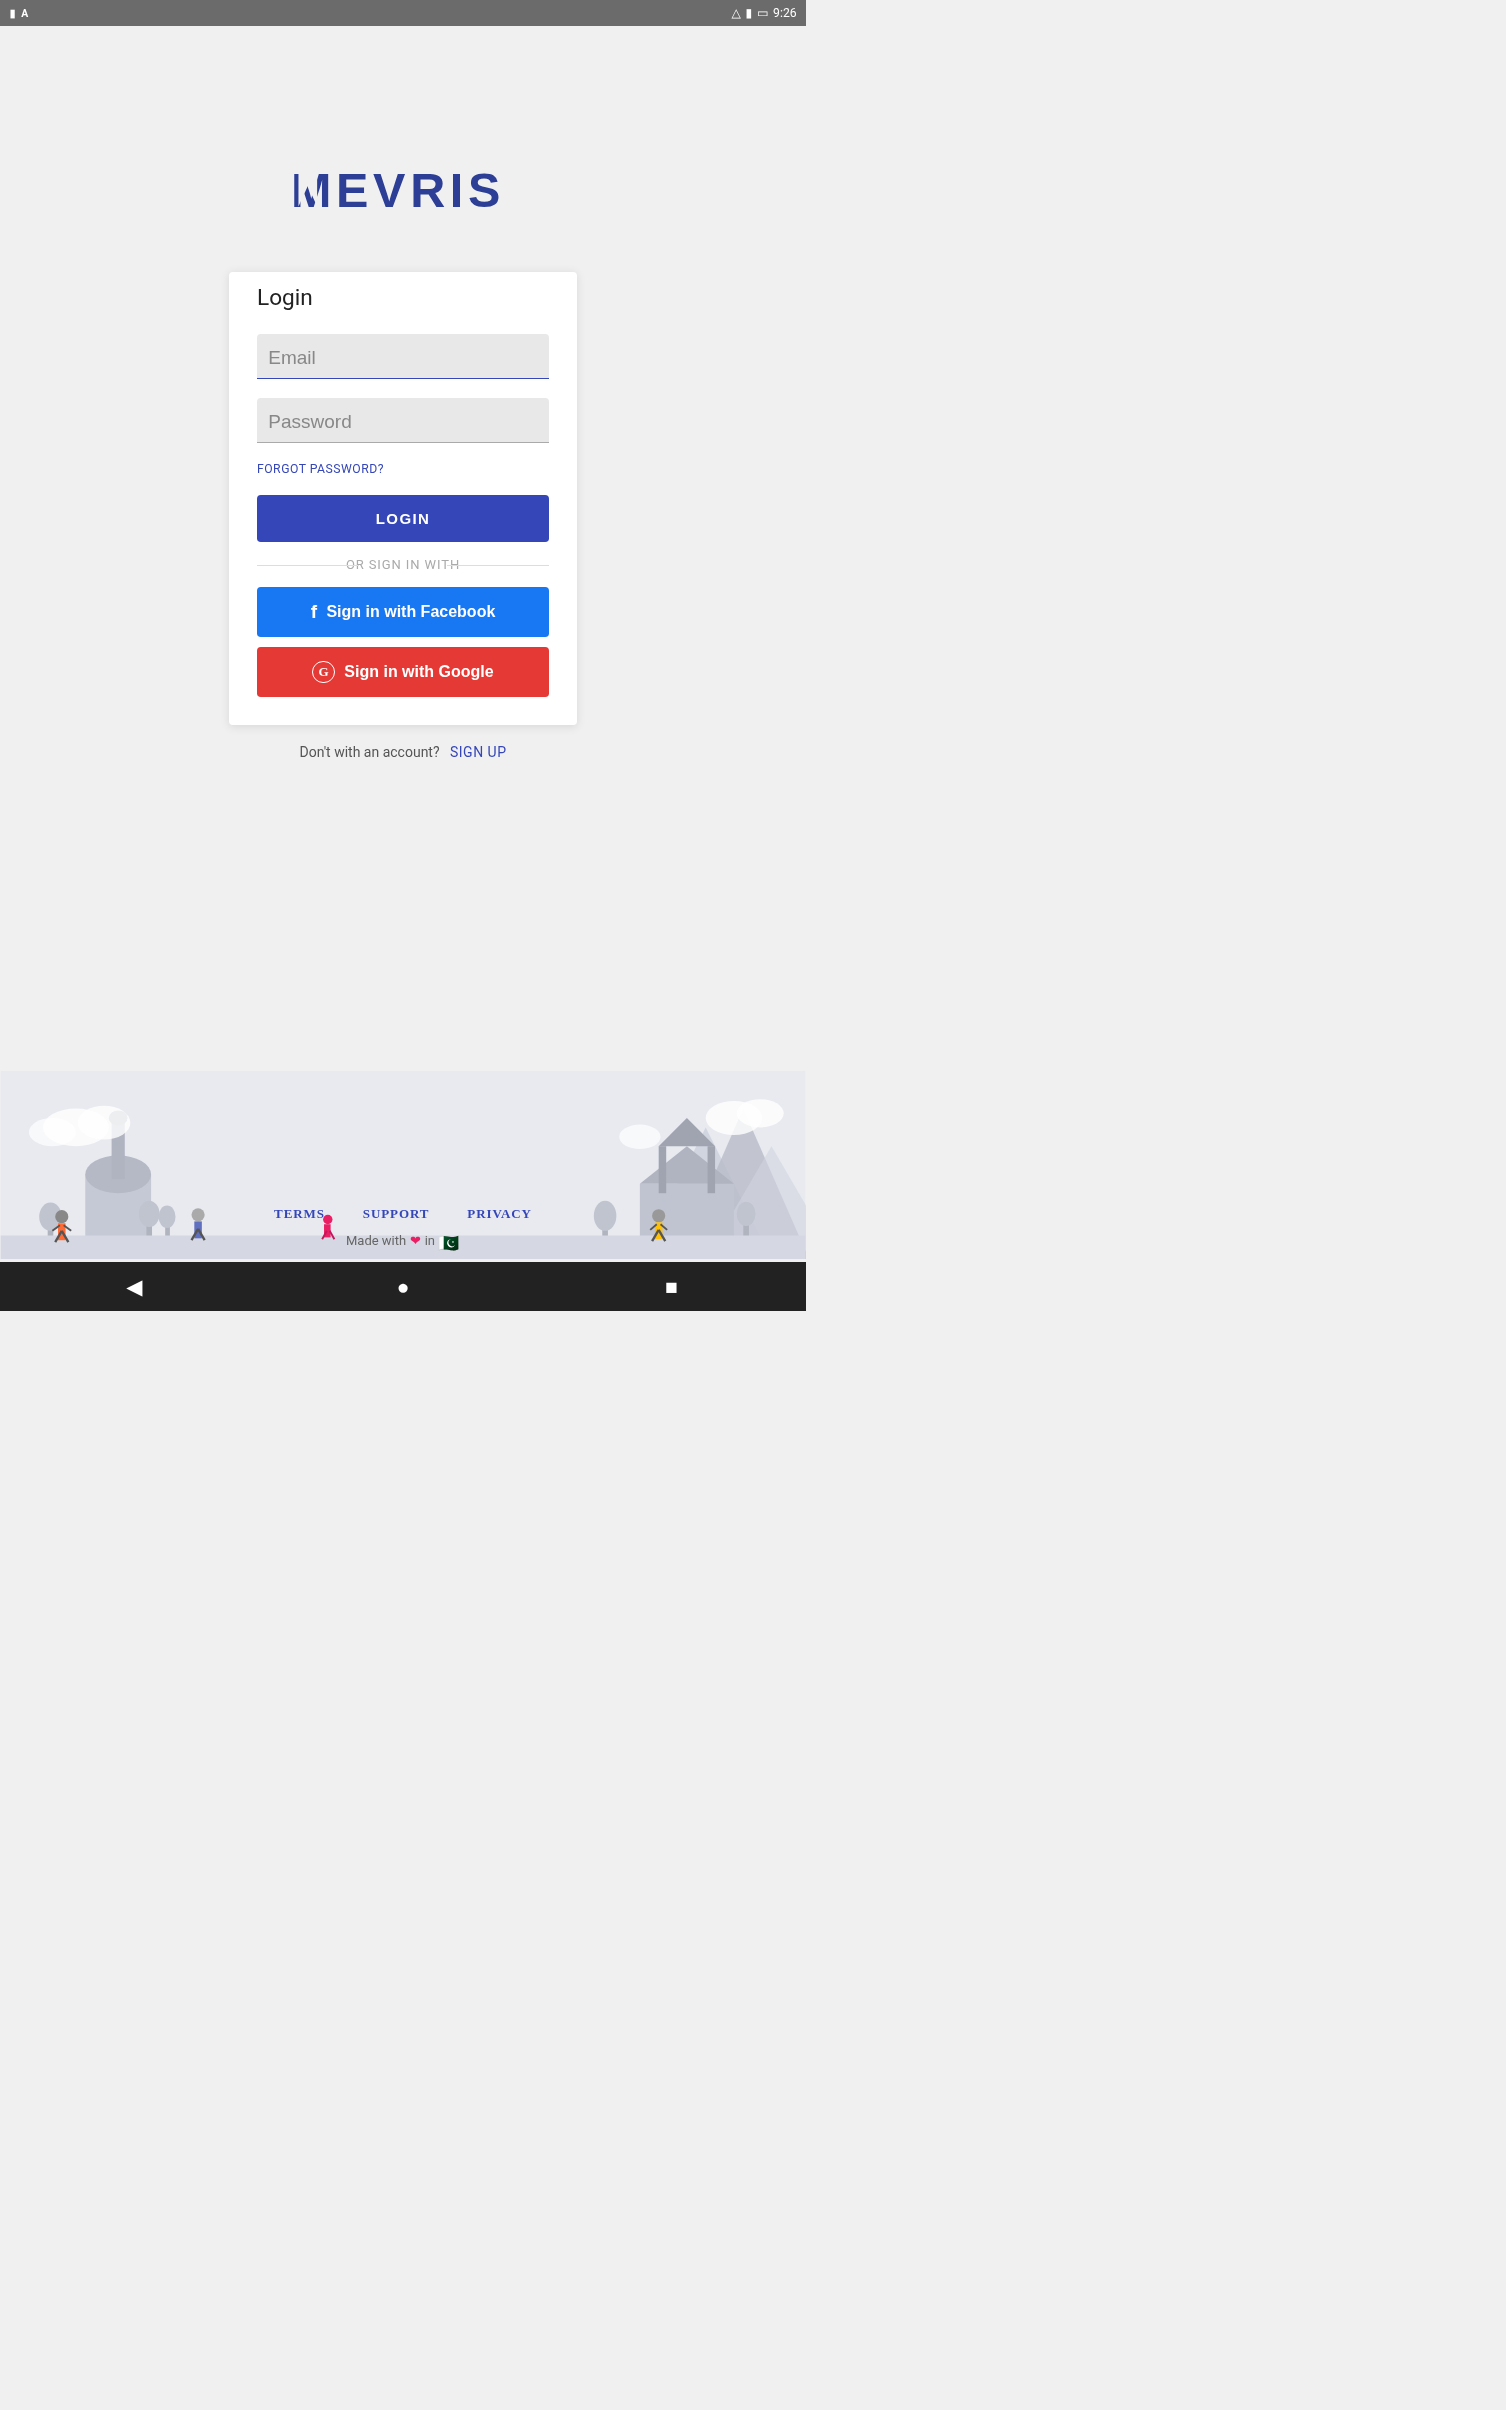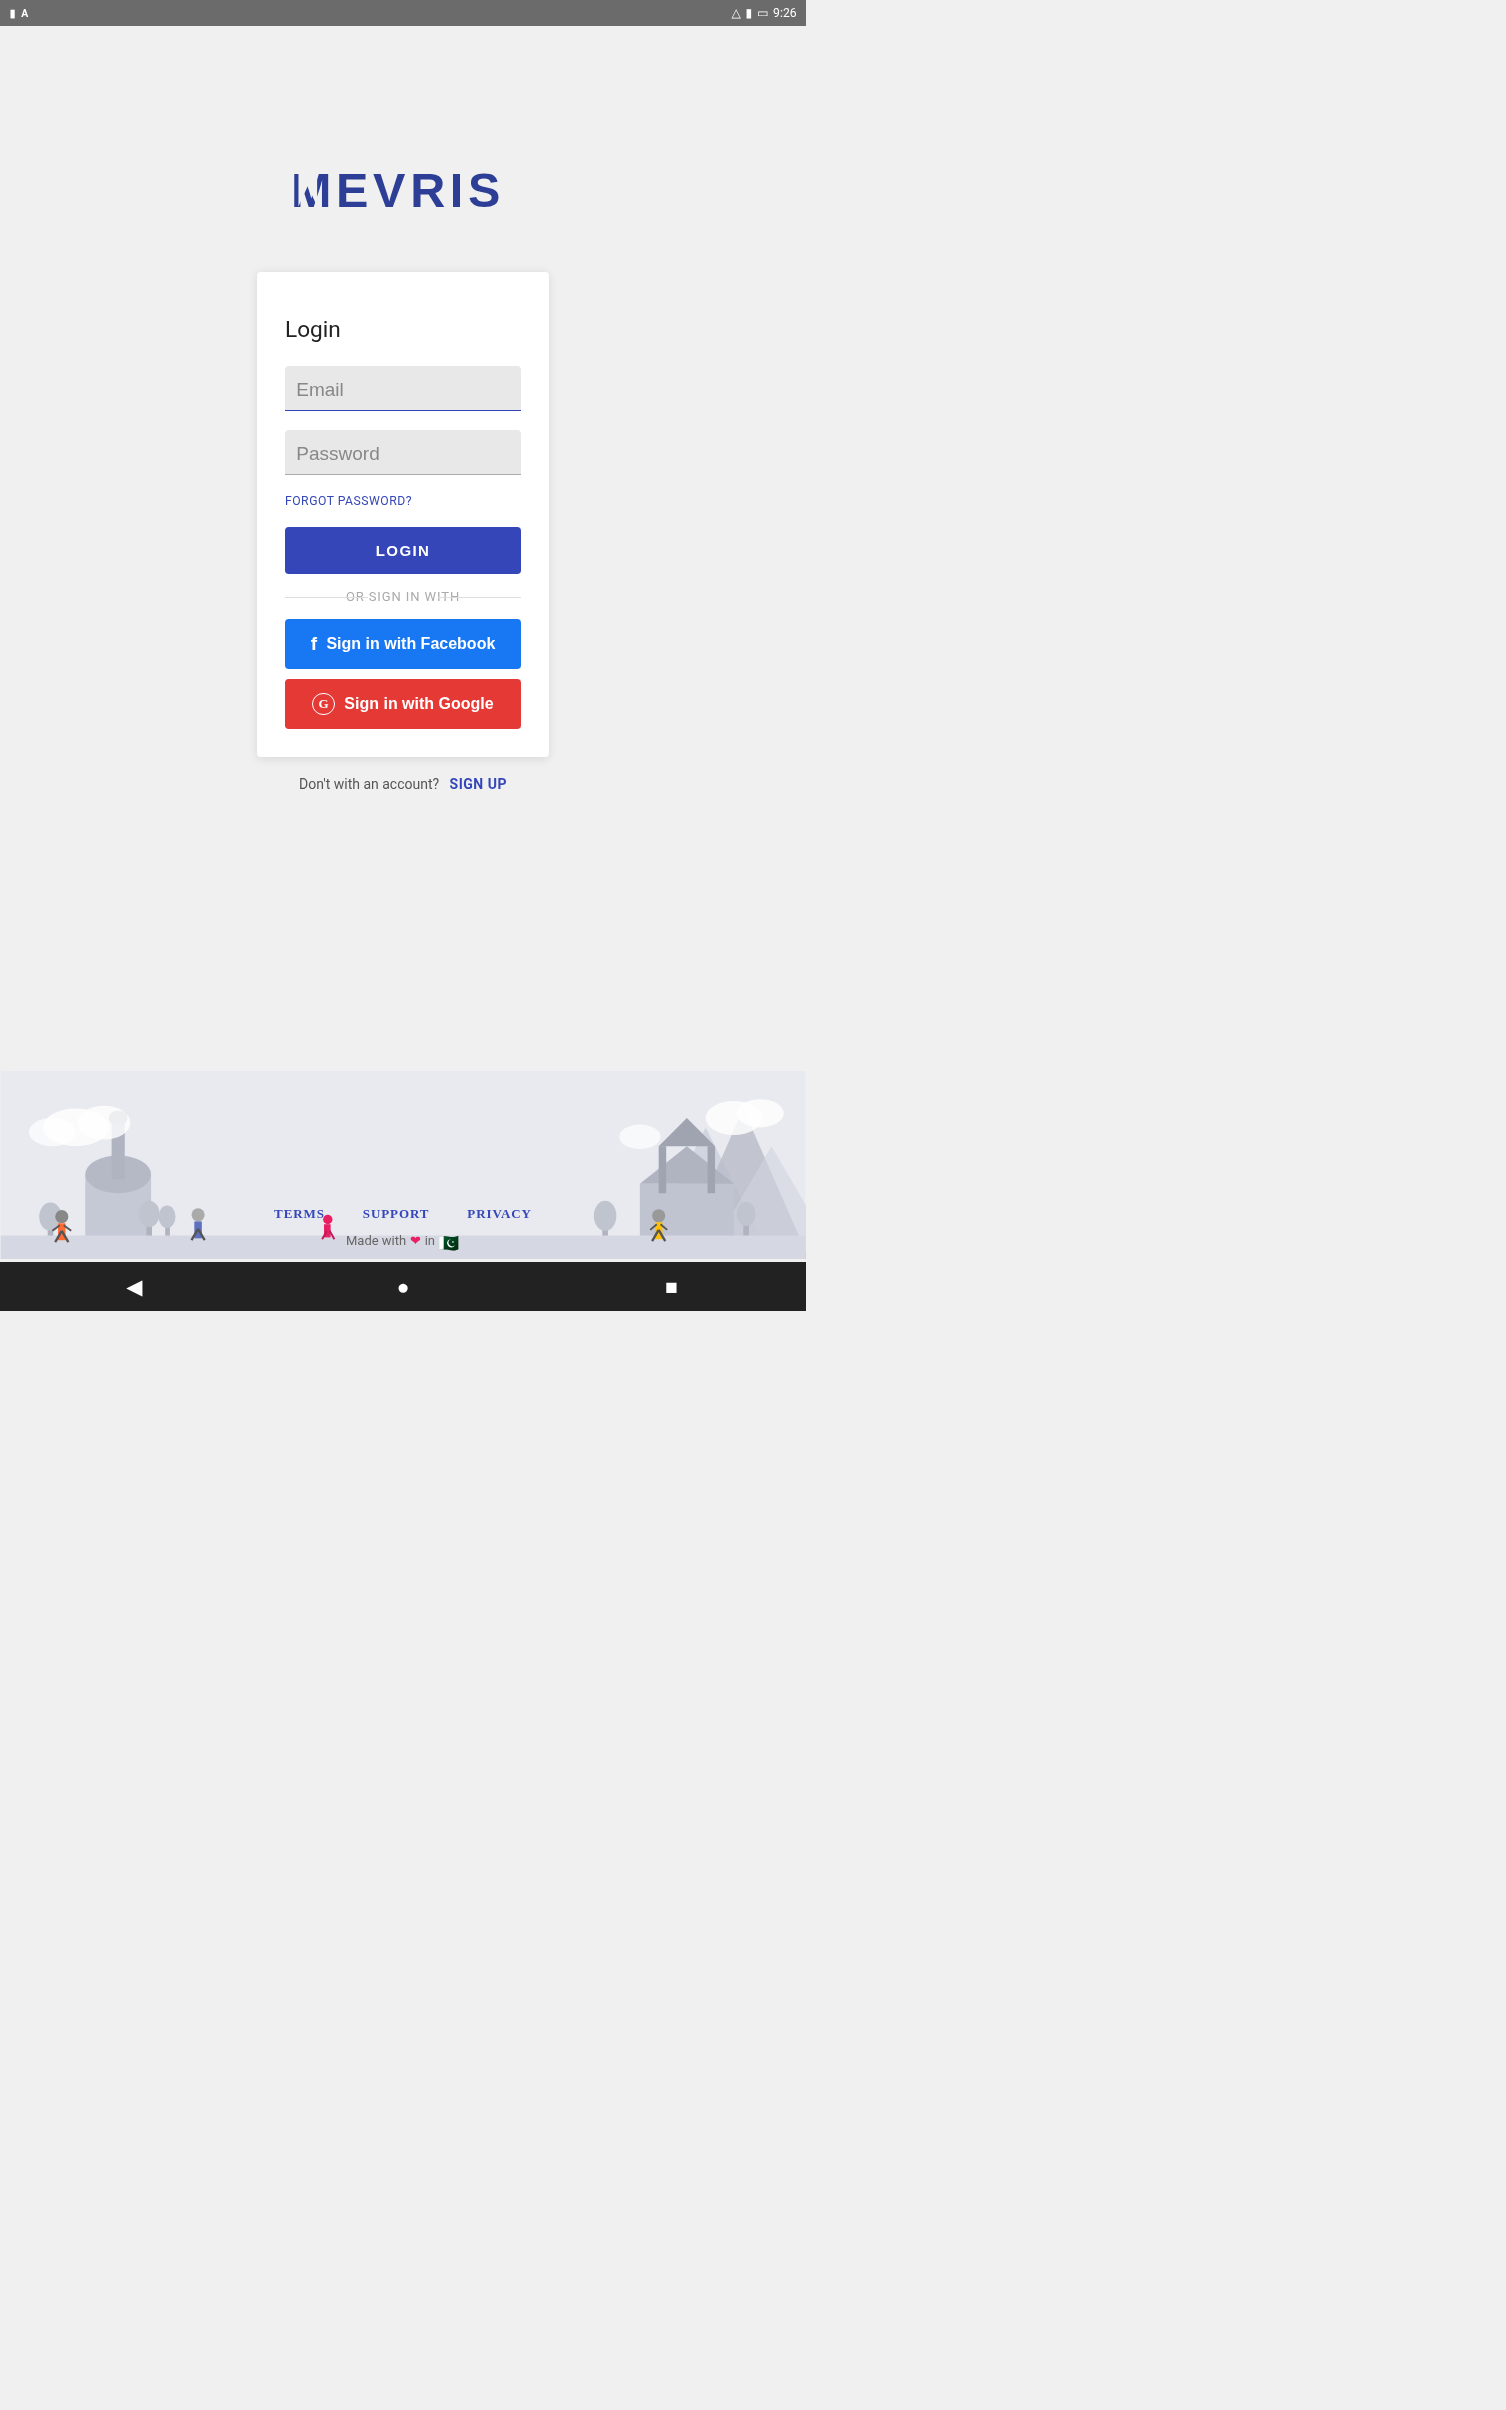--- a/index.html
+++ b/index.html
@@ -65,23 +65,23 @@
       font-weight: 900;
       color: #2c3e96;
       letter-spacing: 5.6px;
       font-family: Arial, sans-serif;
       text-transform: uppercase;
     }
 
     
     .login-card {
       background: white;
-      width: 292px;
+      width: 348px;
       border-radius: 3.8px;
-      padding: 44px 28px 28px 28px;
+      padding: 12px 28px 28px 28px;
       box-shadow: 0 1.9px 9.4px rgba(0,0,0,0.1);
       position: relative;
       z-index: 10;
     }
 
     .login-title {
       font-size: 22.6px;
       color: #222;
       font-weight: 400;
       margin-bottom: 22.6px;
@@ -202,21 +202,21 @@
     .signup-row {
       margin-top: 19px;
       font-size: 14px;
       color: #555;
       z-index: 10;
       position: relative;
     }
 
     .signup-link {
       color: #3547b8;
-      font-weight: 700;
+      font-weight: 400;
       letter-spacing: 0.5px;
     }
 
     
     .city-svg-container {
       position: absolute;
       bottom: 52px;
       left: 0;
       right: 0;
       height: 188px;

